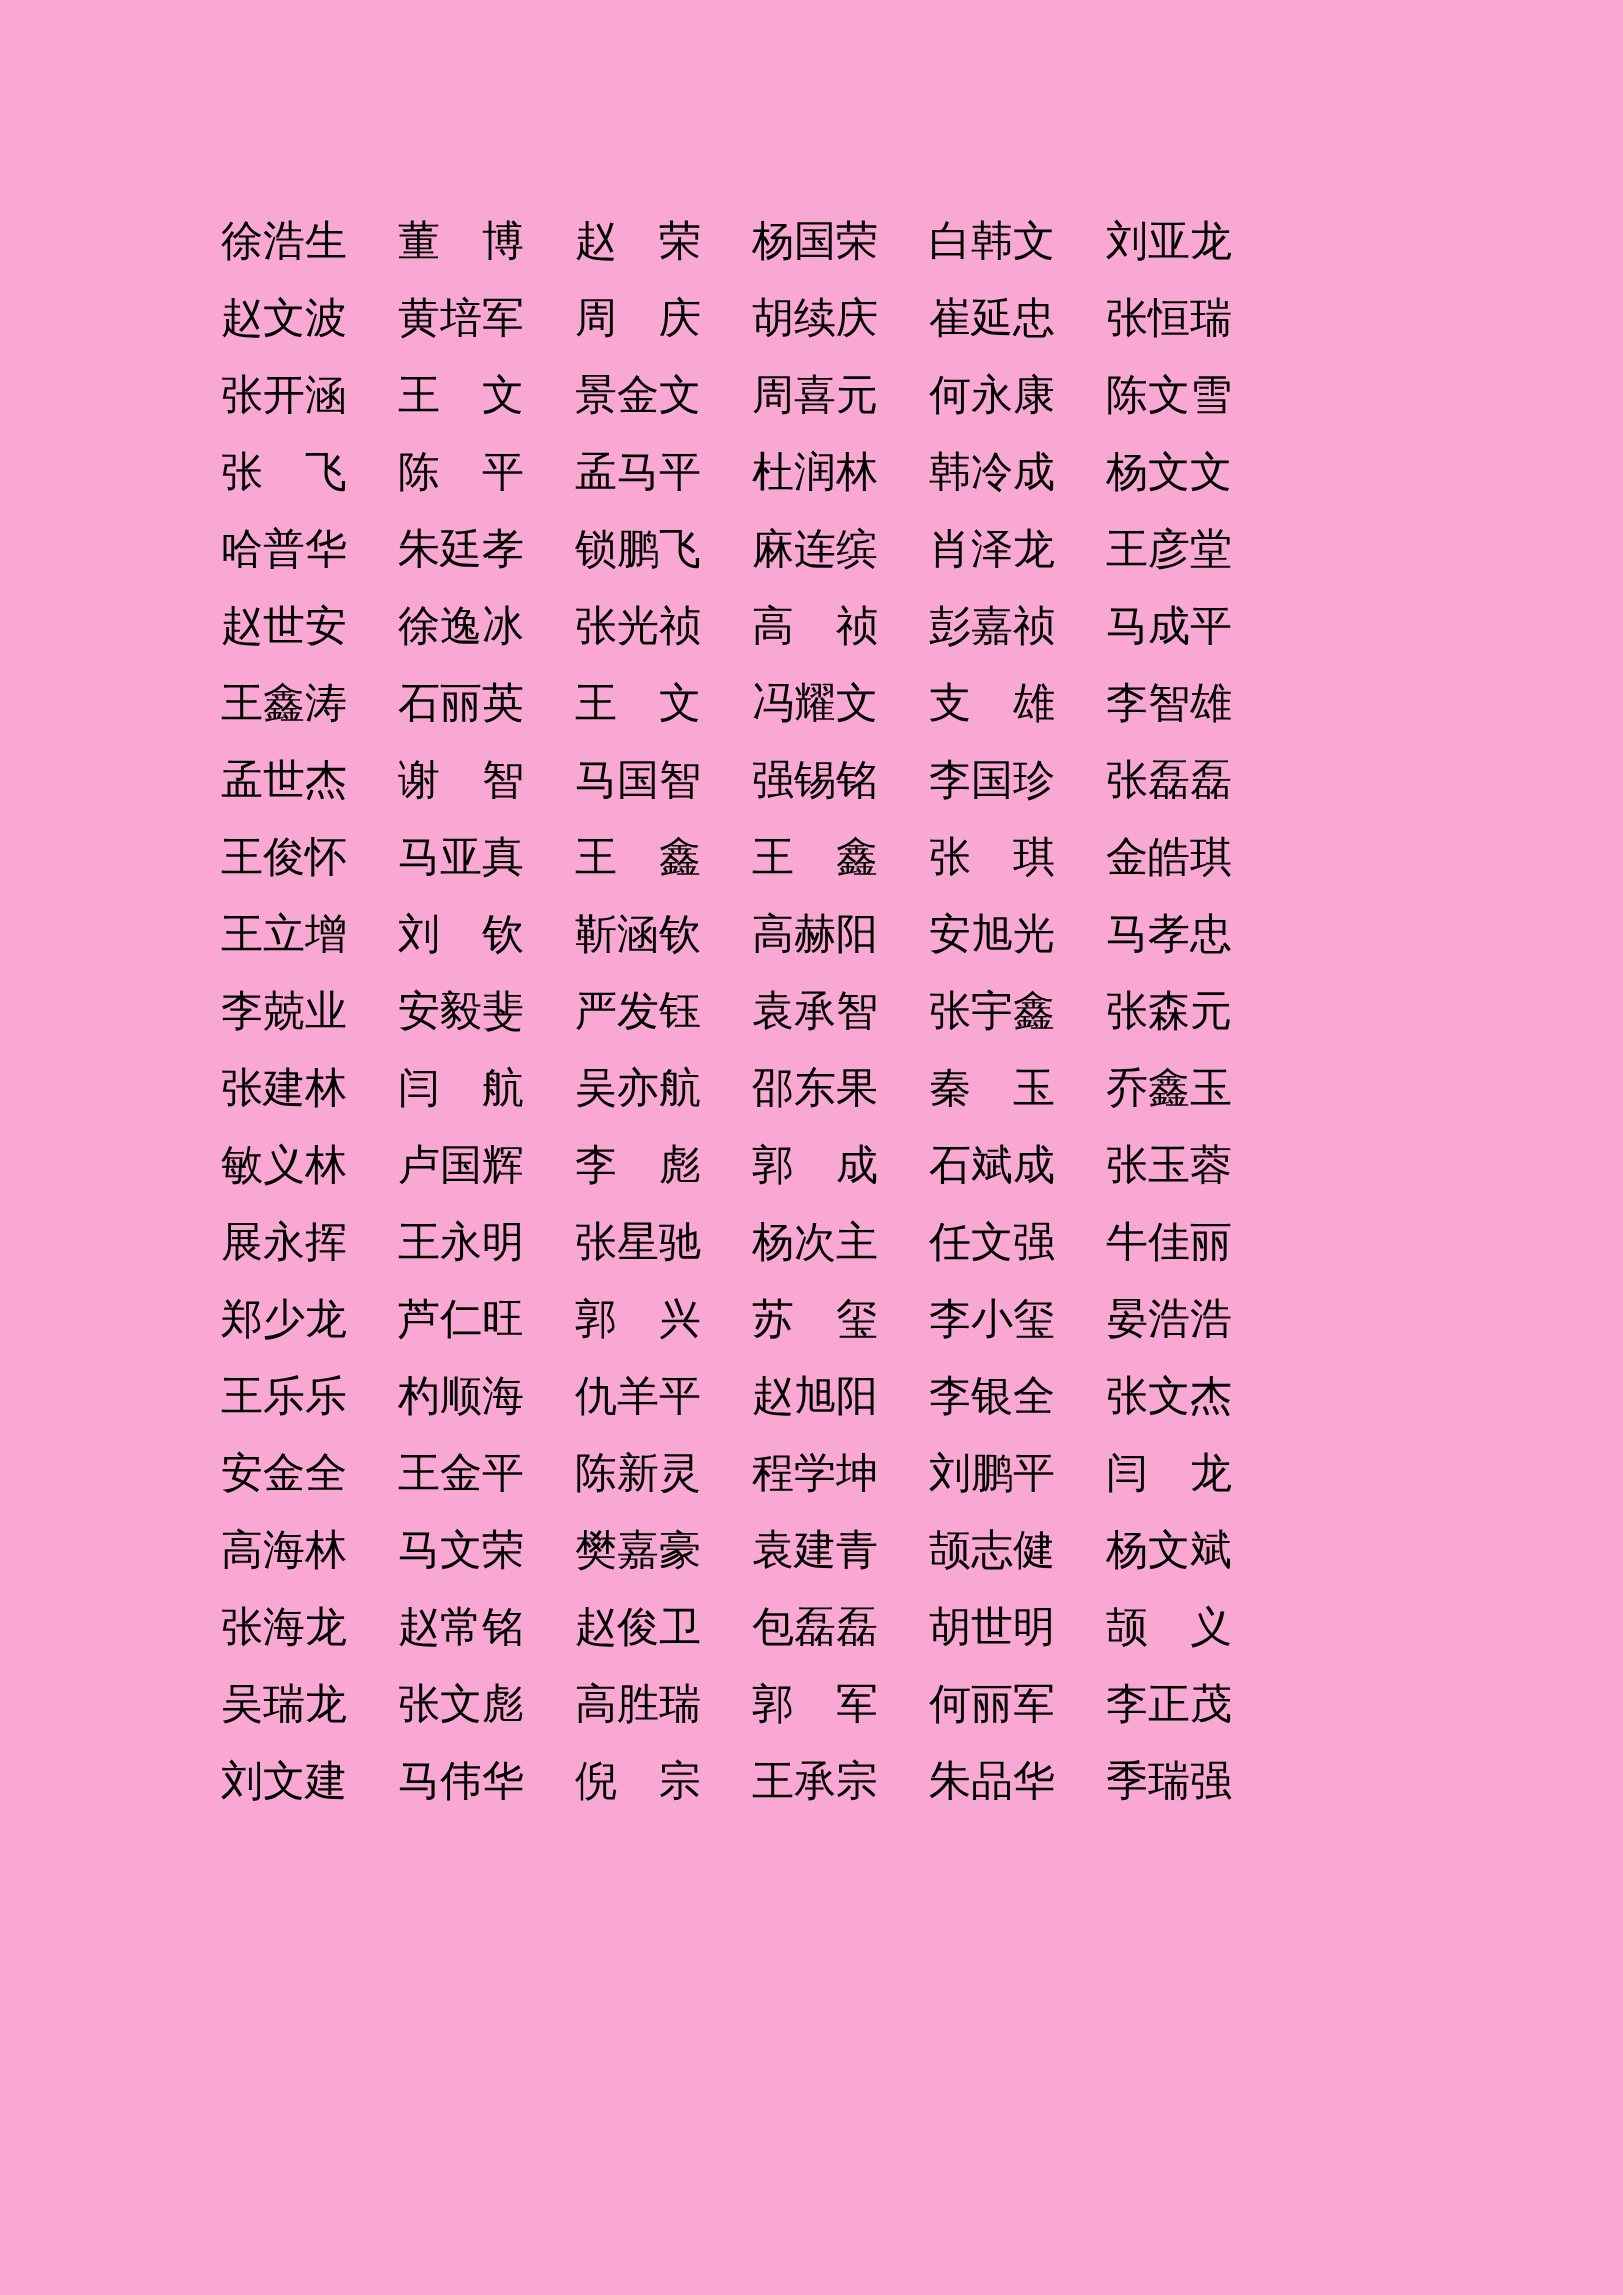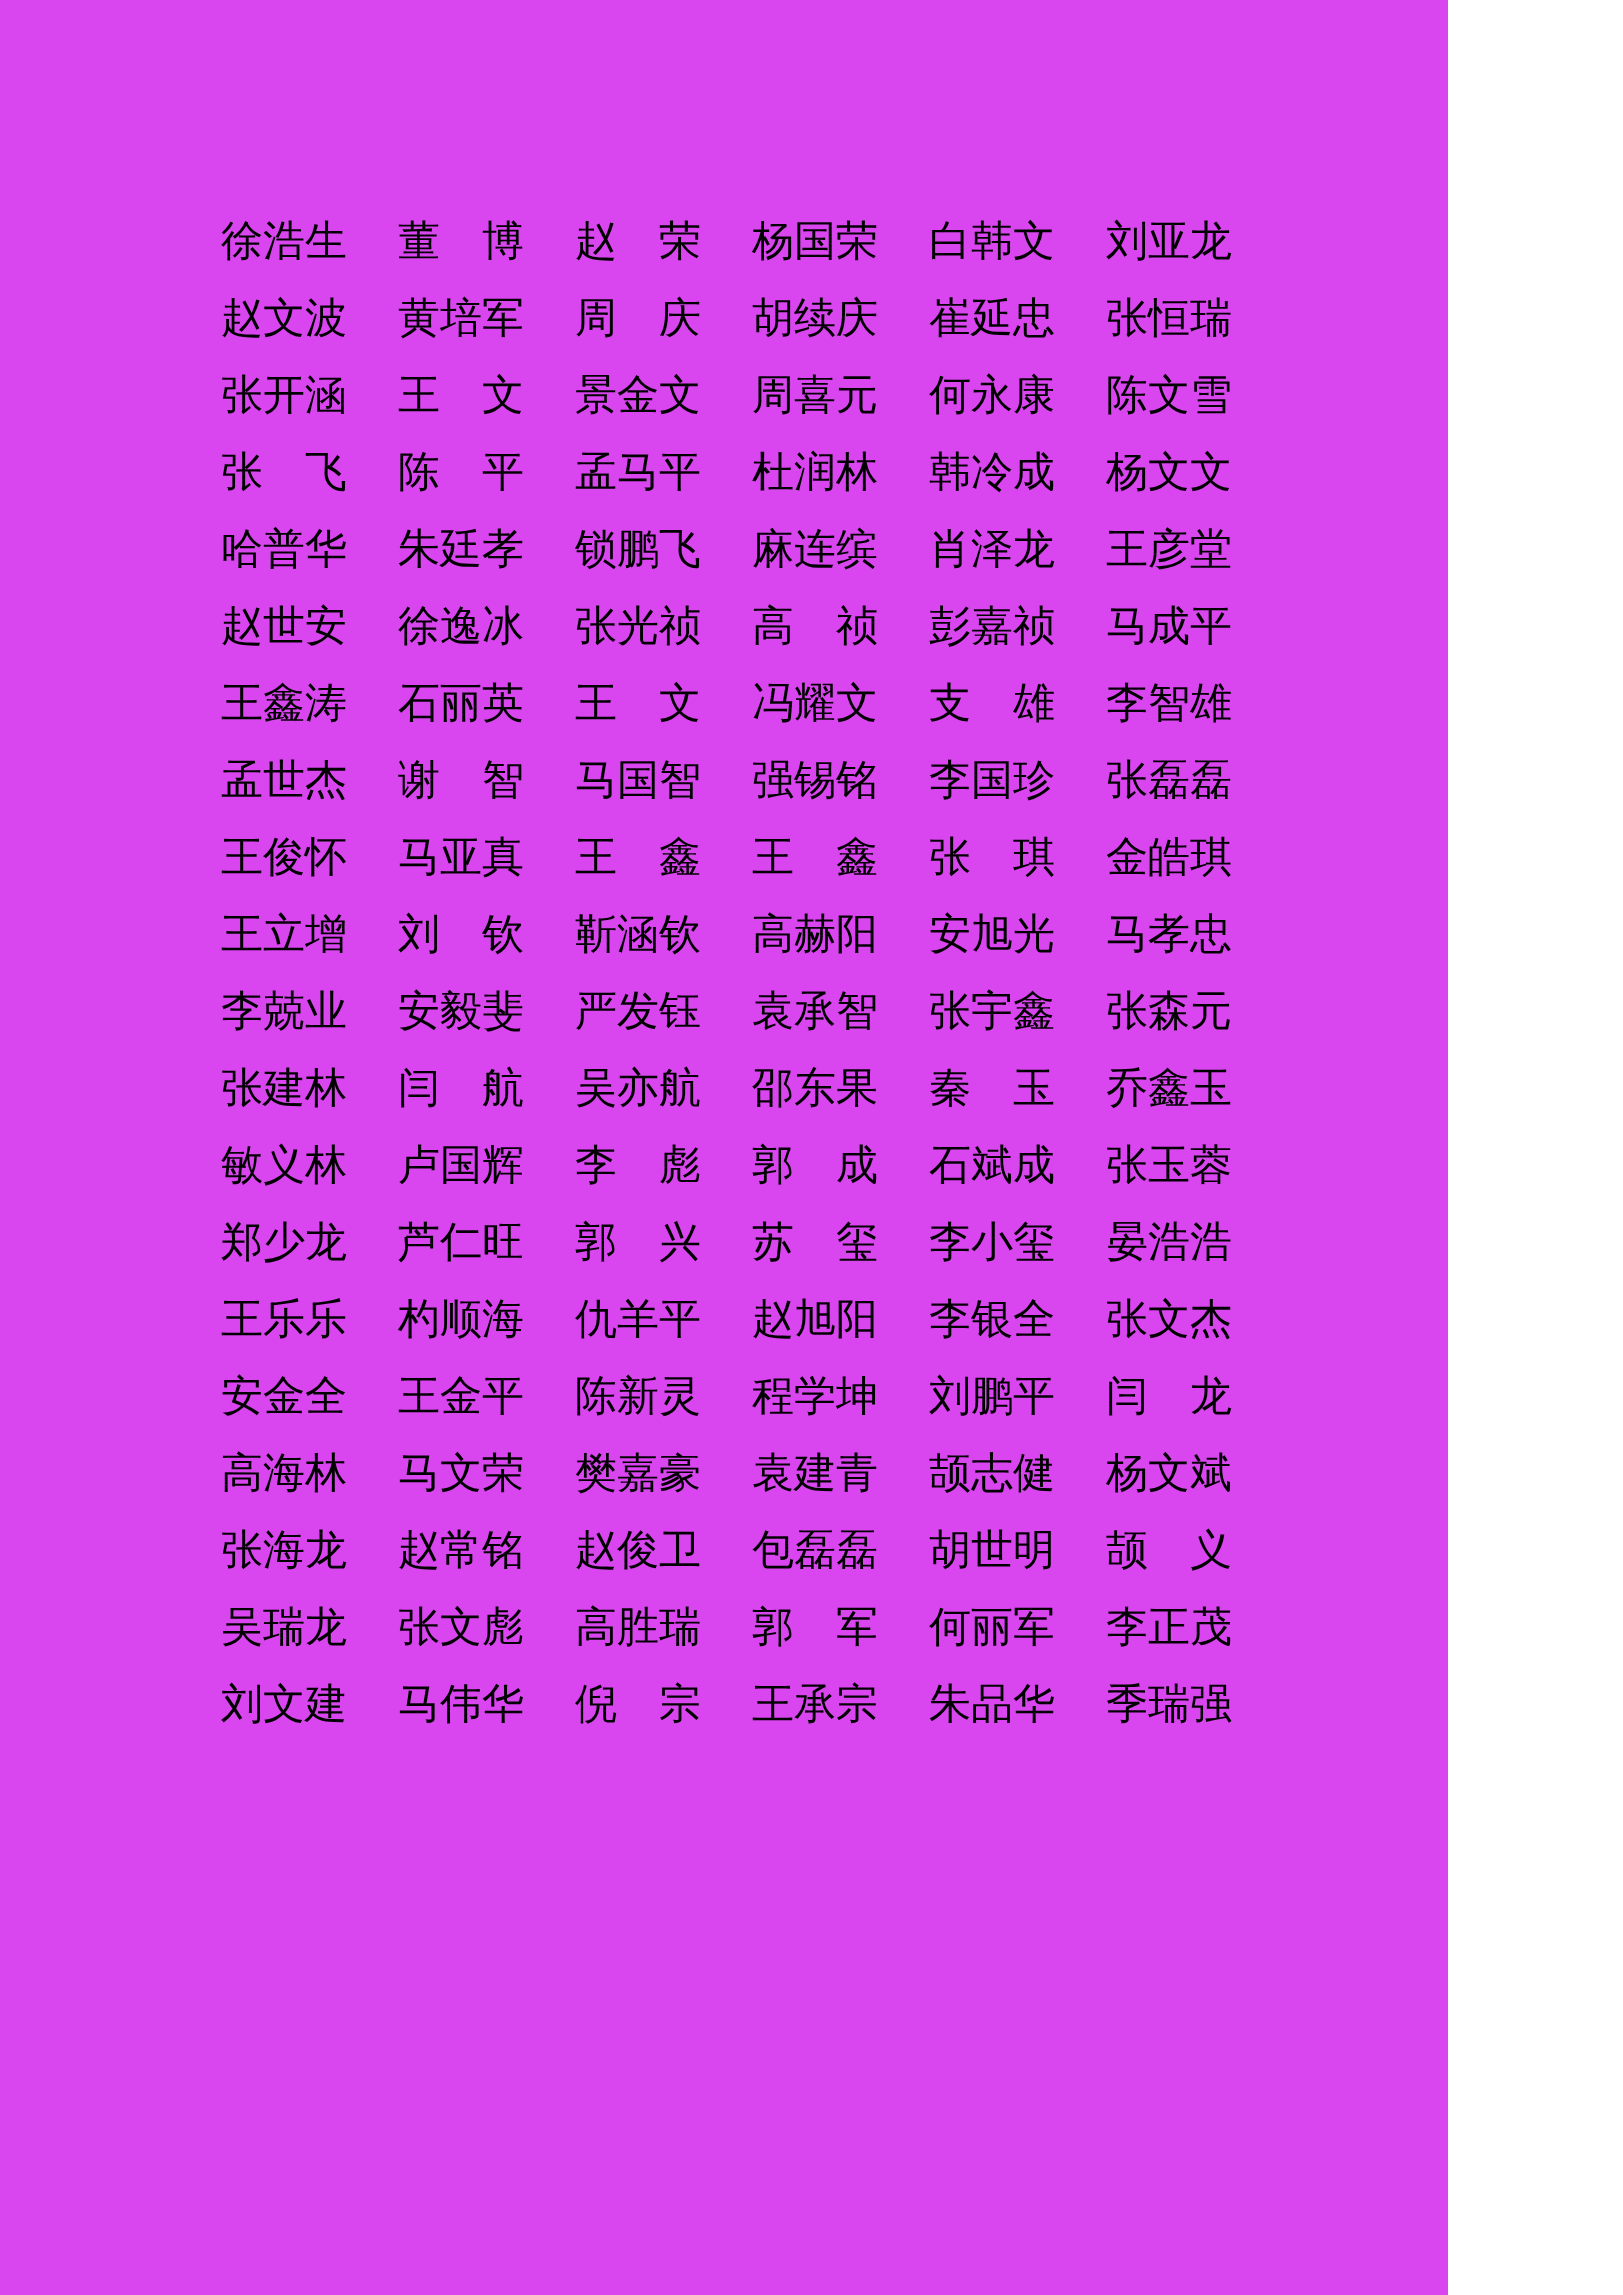--- a/index.html
+++ b/index.html
@@ -2,23 +2,23 @@
 <html style="font-size:8.2px"><head>
 <meta charset="utf-8">
 <style>
   html, body {
     margin: 0;
     padding: 0;
     background: #ffffff;
   }
   .page {
     position: relative;
-    width: 1448px;
+    width: 1623px;
     height: 2295px;
-    background: #d946ef;
+    background: #f9a8d4;
     overflow: hidden;
   }
   .name-grid {
     position: absolute;
     left: 221px;
     top: 220px;
   }
   .row {
     display: flex;
     height: 77px;
@@ -138,20 +138,28 @@
       </div>
       <div class="row">
         <span class="name">敏义林</span>
         <span class="name">卢国辉</span>
         <span class="name">李　彪</span>
         <span class="name">郭　成</span>
         <span class="name">石斌成</span>
         <span class="name">张玉蓉</span>
       </div>
       <div class="row">
+        <span class="name">展永挥</span>
+        <span class="name">王永明</span>
+        <span class="name">张星驰</span>
+        <span class="name">杨次主</span>
+        <span class="name">任文强</span>
+        <span class="name">牛佳丽</span>
+      </div>
+      <div class="row">
         <span class="name">郑少龙</span>
         <span class="name">芦仁旺</span>
         <span class="name">郭　兴</span>
         <span class="name">苏　玺</span>
         <span class="name">李小玺</span>
         <span class="name">晏浩浩</span>
       </div>
       <div class="row">
         <span class="name">王乐乐</span>
         <span class="name">杓顺海</span>

